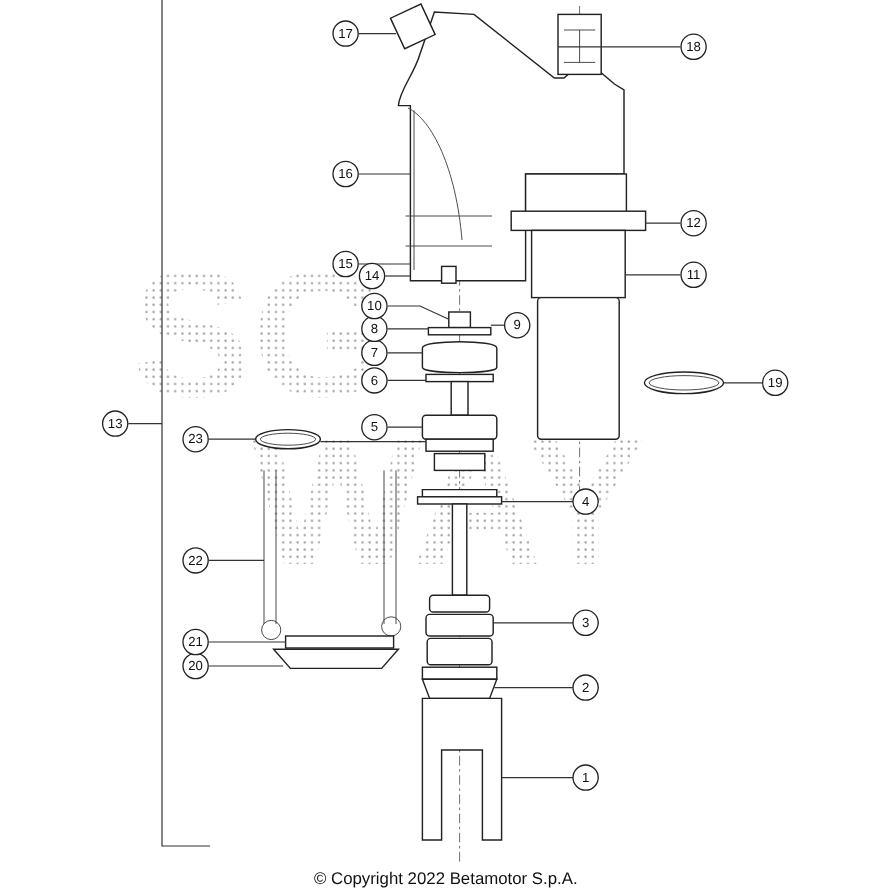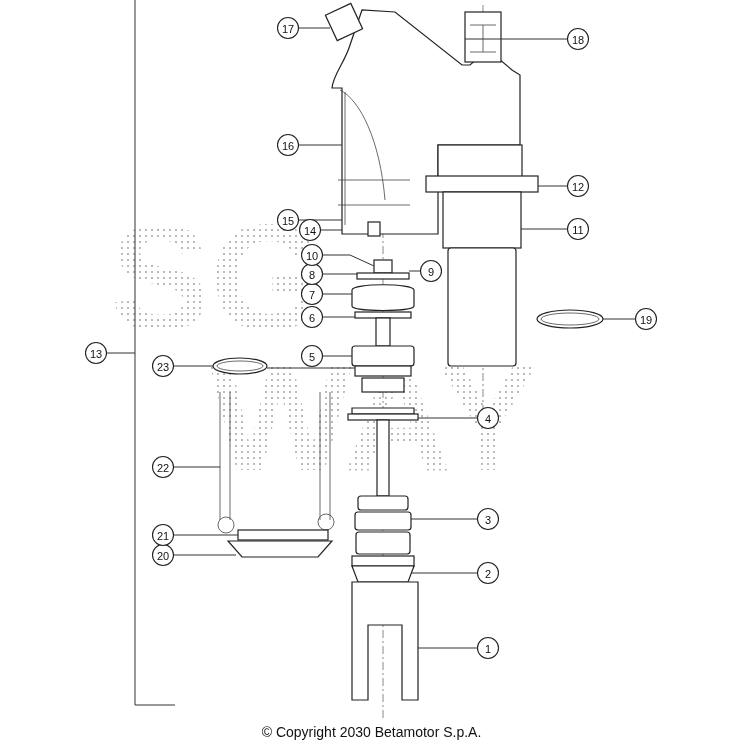--- a/index.html
+++ b/index.html
@@ -206,13 +206,13 @@
         <circle cx="163" cy="467" r="10.5"></circle>
         <text x="163" y="467.5">22</text>
       </g>
       <g class="callout">
         <circle cx="163" cy="366" r="10.5"></circle>
         <text x="163" y="366.5">23</text>
       </g>
     </g>
 </svg>
 
-<div id="copyright">© Copyright 2030 Betamotor S.p.A.</div>
+<div id="copyright">© Copyright 2022 Betamotor S.p.A.</div>
 
 </body></html>

